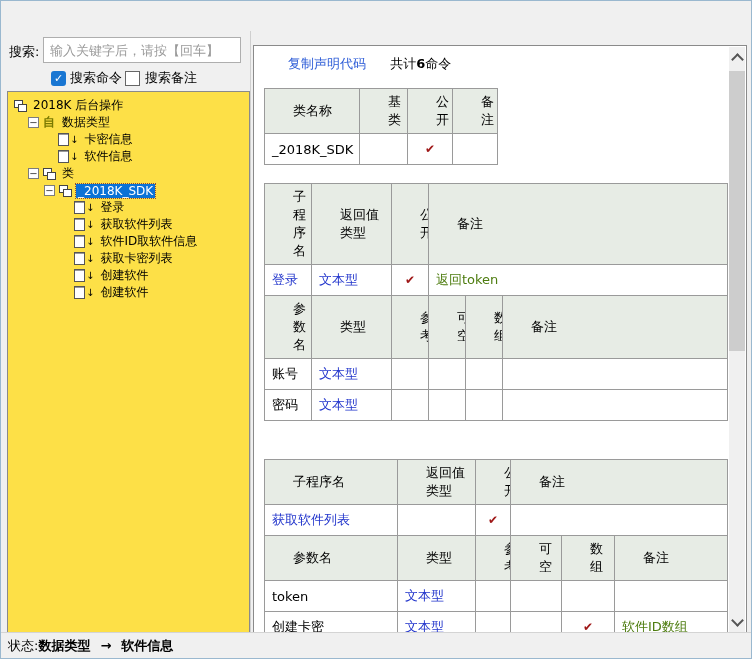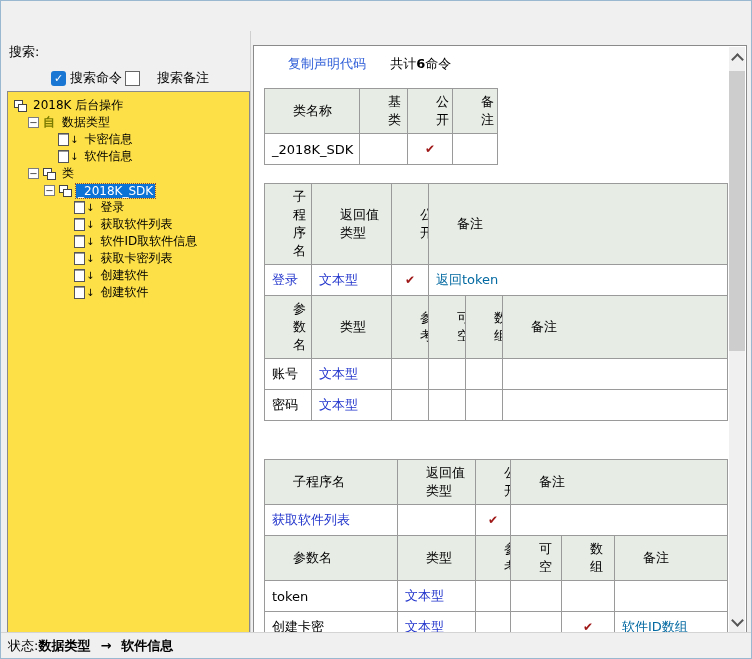--- a/index.html
+++ b/index.html
@@ -19,21 +19,21 @@
   .glyph-max{width:10px;height:10px;border:1px solid #222;display:block;}
   .glyph-close{font-size:13px;line-height:13px;}
   
   .search-label{position:absolute;left:8px;top:42px;font-size:13px;}
   .search-input{position:absolute;left:42px;top:36px;width:198px;height:26px;box-sizing:border-box;
     border:1px solid #aeaeae;font-size:13px;padding:0 6px;font-family:inherit;color:#333;}
   .search-input::placeholder{color:#9a9a9a;}
   .cbrow{position:absolute;left:0;top:66px;width:250px;height:22px;font-size:13px;}
   .cbitem{position:absolute;display:flex;align-items:center;height:22px;}
   .cb-commands{left:50px;}
-  .cb-remarks{left:124px;gap:12px;}
+  .cb-remarks{left:124px;}
   .cbox-checked{width:15px;height:15px;background:#1976d2;border-radius:3px;color:#fff;
     display:inline-flex;align-items:center;justify-content:center;font-size:11px;margin-right:4px;}
   .cbox-empty{width:13px;height:13px;background:#fff;border:1px solid #666;margin-right:5px;}
   .vdiv{position:absolute;left:249px;top:30px;width:1px;height:603px;background:#cfcfcf;}
   
   .treepanel{position:absolute;left:6px;top:90px;width:243px;height:543px;background:#fde047;
     border:1px solid #8a8a8a;box-sizing:border-box;padding-top:5px;overflow:hidden;}
   .trow{height:17px;display:flex;align-items:center;font-size:12px;white-space:nowrap;cursor:default;}
   .p6{padding-left:6px}.p20{padding-left:20px}.p36{padding-left:36px}.p50{padding-left:50px}.p66{padding-left:66px}
   .exp{width:9px;height:9px;box-sizing:content-box;border:1px solid #7c7c7c;background:#fff;margin-right:4px;
@@ -55,21 +55,21 @@
   .copylink{color:#2b5bd7;cursor:pointer;margin-left:24px;}
   .totals{margin-left:20px;margin-top:33px;}
   .totals .cnt{font-weight:bold;}
   table{border-collapse:collapse;table-layout:fixed;}
   th,td{border:1px solid #9a9a9a;padding:4px 7px;font-size:13px;text-align:left;overflow:hidden;
     font-weight:normal;vertical-align:middle;}
   th{background:#e7ece5;padding-left:28px;}
   td{height:22px;}
   .check{text-align:center;color:#9e1616;font-weight:bold;font-size:12px;}
   .link{color:#2336cc;cursor:pointer;}
-  .green{color:#0369a1;}
+  .green{color:#4d7c0f;}
   .t1{width:233px;margin-top:13px;}
   .t2{width:463px;margin-top:18px;}
   .t3{width:463px;margin-top:38px;}
   .t4{width:463px;margin-top:30px;}
   
   .vscroll{position:absolute;top:1px;right:1px;width:16px;bottom:1px;background:#f0f0f0;}
   .sarrow{position:absolute;left:0;width:16px;height:16px;display:flex;align-items:center;justify-content:center;cursor:pointer;}
   .sarrow.up{top:2px;}
   .sarrow.down{bottom:2px;}
   .chev{width:7px;height:7px;border-right:2px solid #555;border-bottom:2px solid #555;}
@@ -84,20 +84,21 @@
   .statusbar .sval{font-weight:bold;}
   .statusbar .sarrowtxt{margin:0 10px;font-weight:bold;}
 </style>
 </head>
 <body>
 
 <div id="win">
 
 
   <span class="search-label">搜索:</span>
+  <input class="search-input" type="text" placeholder="输入关键字后，请按【回车】" style="">
   <div class="cbrow">
     <div class="cbitem cb-commands">
       <span class="cbox-checked">✓</span>
       <span>搜索命令</span>
     </div>
     <div class="cbitem cb-remarks">
       <span class="cbox-empty"></span>
       <span>搜索备注</span>
     </div>
   </div>

